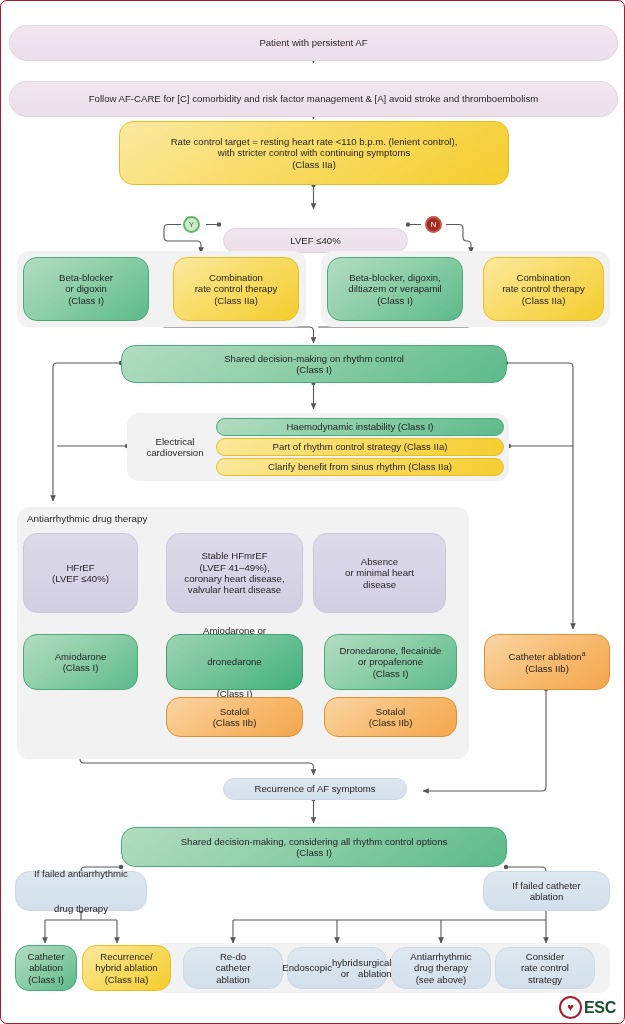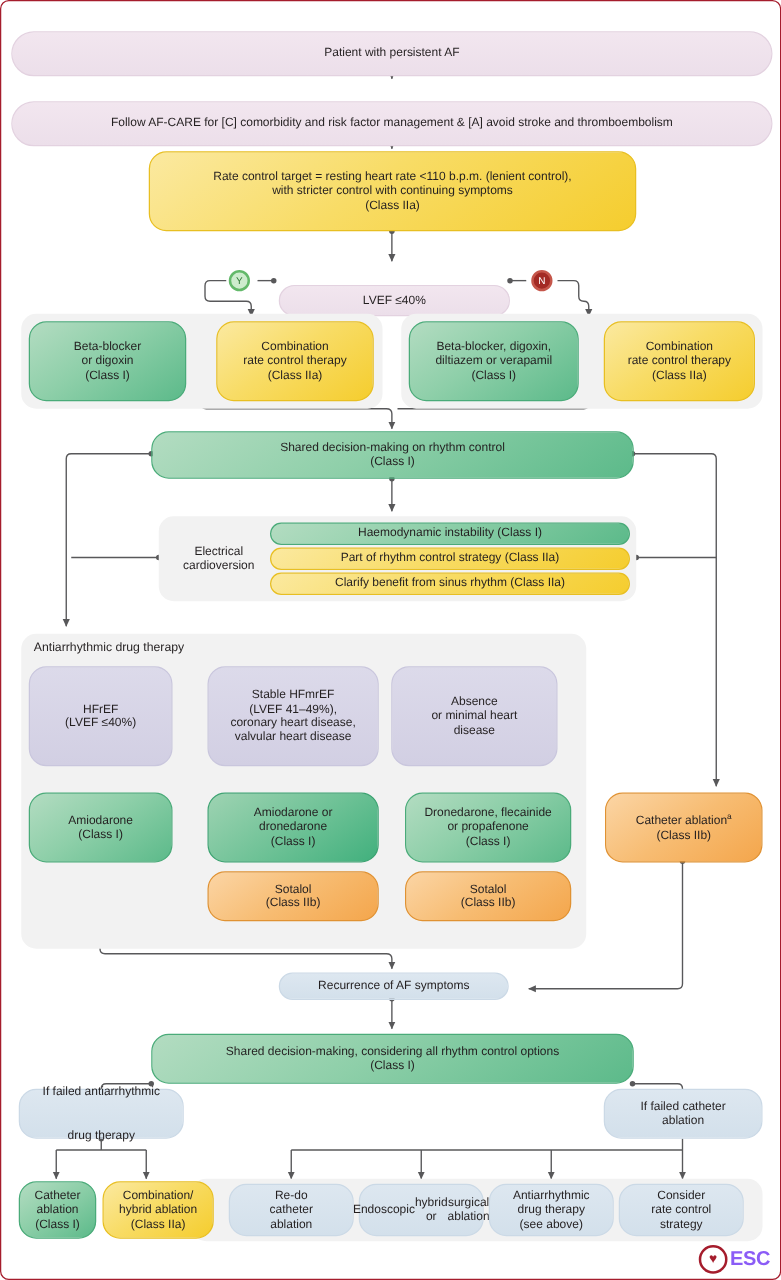--- a/index.html
+++ b/index.html
@@ -75,21 +75,21 @@
 
   
   #esc{
     position:absolute;right:8px;bottom:4px;display:flex;align-items:center;gap:2px;
   }
   #esc .ring{
     width:19px;height:19px;border-radius:50%;border:2px solid #a51c2c;
     display:flex;align-items:center;justify-content:center;
   }
   #esc .heart{color:#a51c2c;font-size:11px;line-height:1;}
-  #esc .txt{font-size:16px;font-weight:bold;color:#8b5cf6;letter-spacing:-.3px;}
+  #esc .txt{font-size:16px;font-weight:bold;color:#14532d;letter-spacing:-.3px;}
   sup{font-size:.7em;vertical-align:super;}
 </style>
 </head>
 <body>
 
 <div id="frame">
 
   <svg id="wires" viewBox="0 0 625 1024">
     <defs>
       <marker id="ah" markerWidth="7" markerHeight="7" refX="5.2" refY="3" orient="auto">
@@ -241,21 +241,21 @@
     <span>Absence</span>
     <span>or minimal heart</span>
     <span>disease</span>
   </div>
 
   <div class="node r14 green" style="left:22px;top:633px;width:115px;height:56px;flex-direction:column;">
     <span>Amiodarone</span>
     <span>(Class I)</span>
   </div>
 
-  <div class="node r14 green2" style="left:165px;top:633px;width:137px;height:56px;flex-direction:column;">
+  <div class="node r14 green2" style="left:165px;top:633px;width:137px;height:56px;flex-direction:column;gap:20px;">
     <span>Amiodarone or</span>
     <span>dronedarone</span>
     <span>(Class I)</span>
   </div>
 
   <div class="node r14 green" style="left:323px;top:633px;width:133px;height:56px;flex-direction:column;">
     <span>Dronedarone, flecainide</span>
     <span>or propafenone</span>
     <span>(Class I)</span>
   </div>
@@ -294,21 +294,21 @@
 
   <div class="panel" style="left:152px;top:942px;width:457px;height:50px;"></div>
 
   <div class="node r14 green" style="left:14px;top:944px;width:62px;height:46px;flex-direction:column;">
     <span>Catheter</span>
     <span>ablation</span>
     <span>(Class I)</span>
   </div>
 
   <div class="node r14 yellow" style="left:81px;top:944px;width:89px;height:46px;flex-direction:column;">
-    <span>Combination/</span>
+    <span>Recurrence/</span>
     <span>hybrid ablation</span>
     <span>(Class IIa)</span>
   </div>
 
   <div class="node r14 bluegrey" style="left:182px;top:946px;width:100px;height:42px;flex-direction:column;">
     <span>Re-do</span>
     <span>catheter</span>
     <span>ablation</span>
   </div>
 

